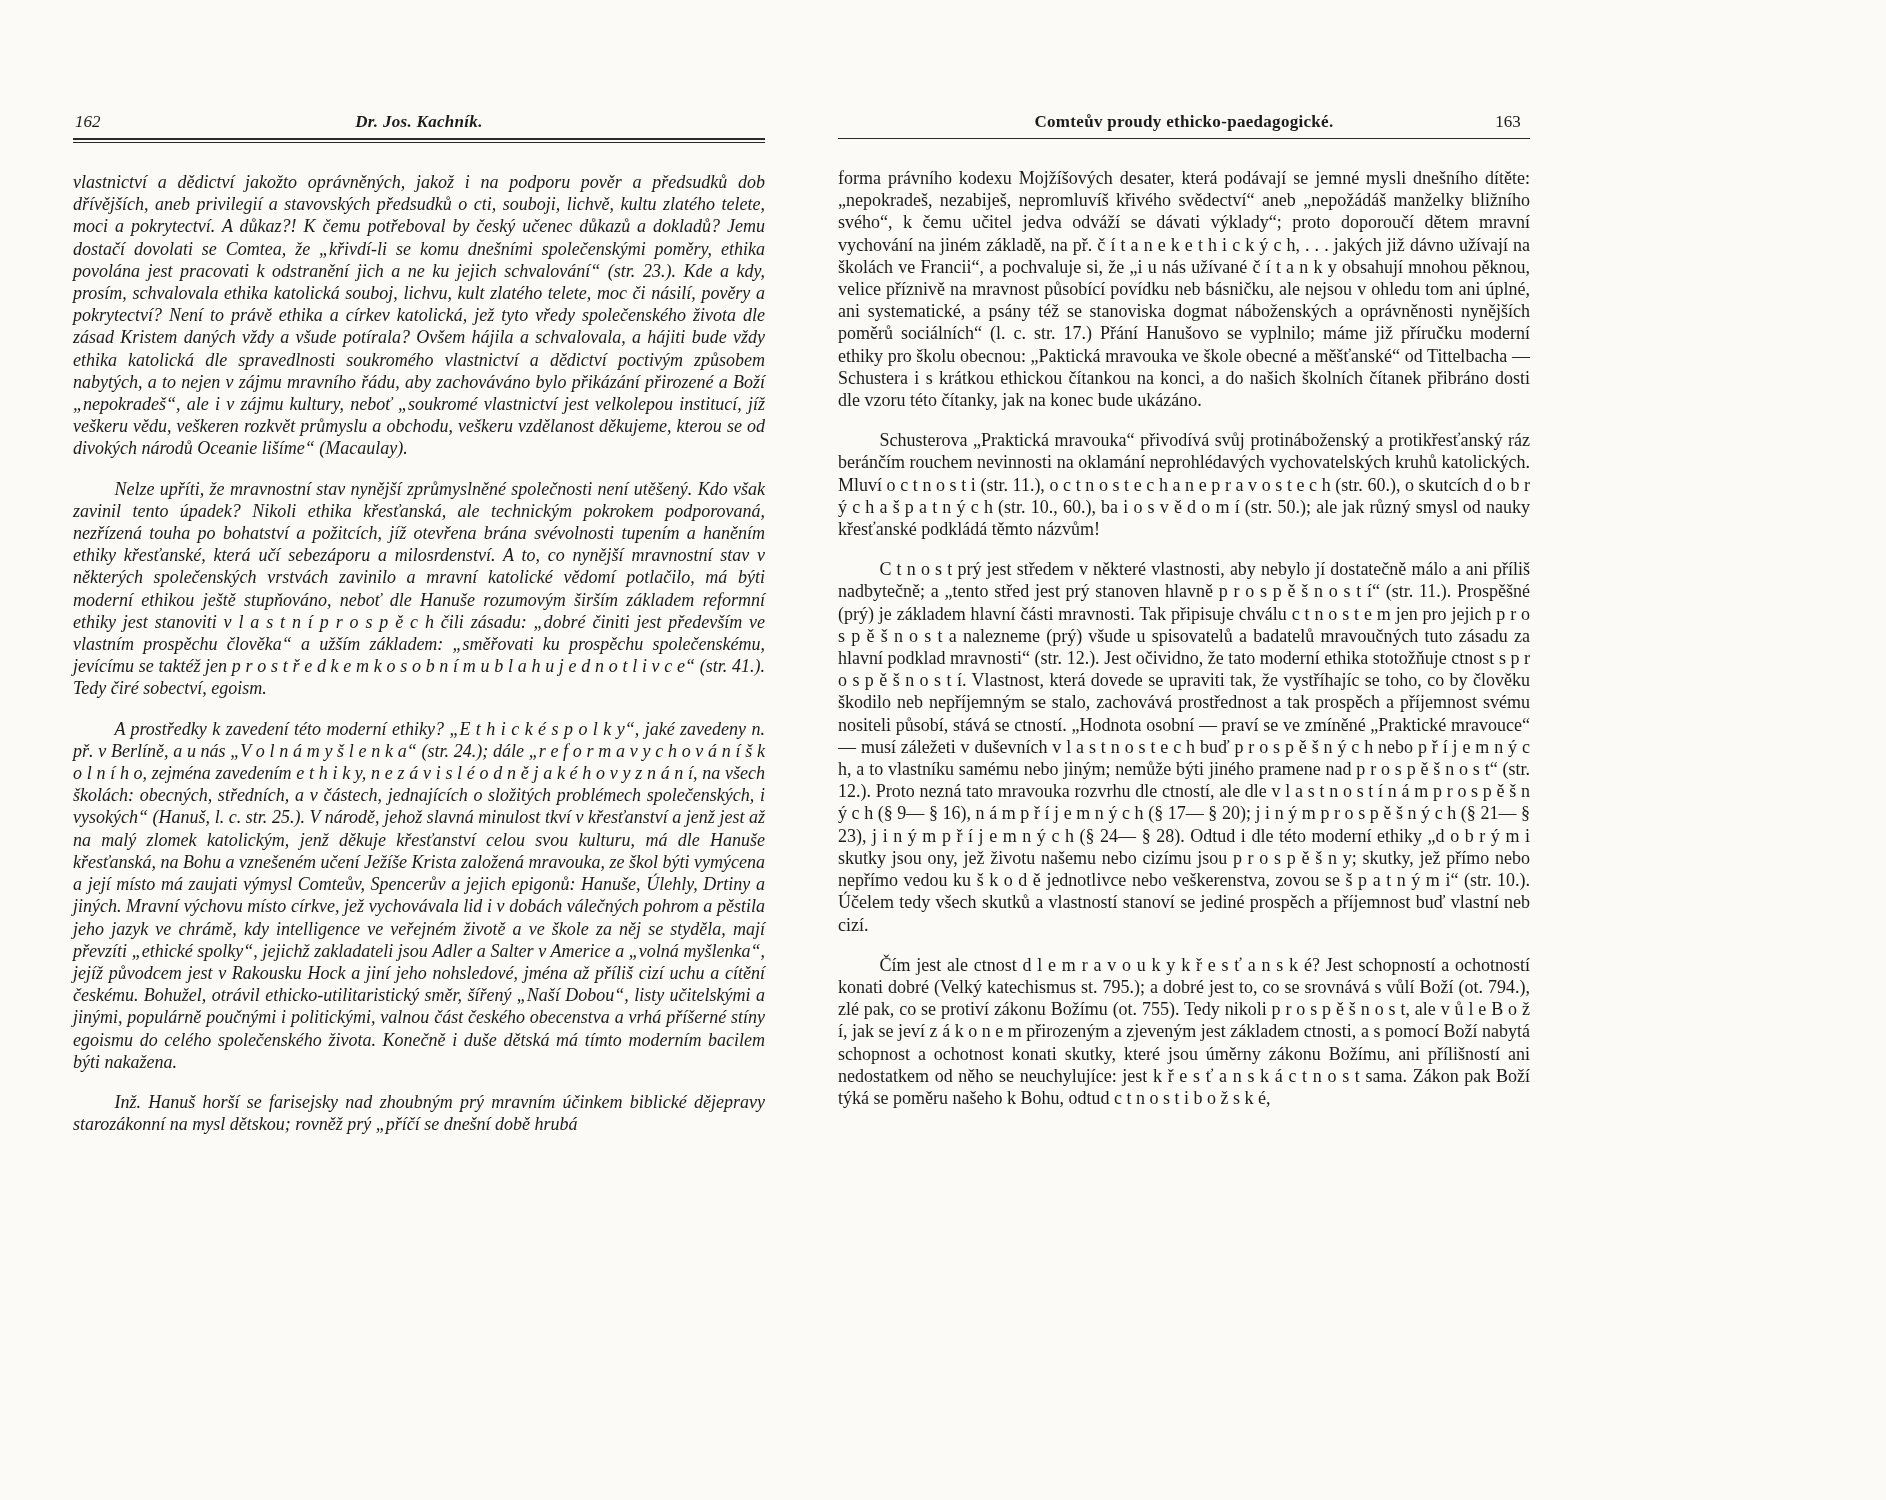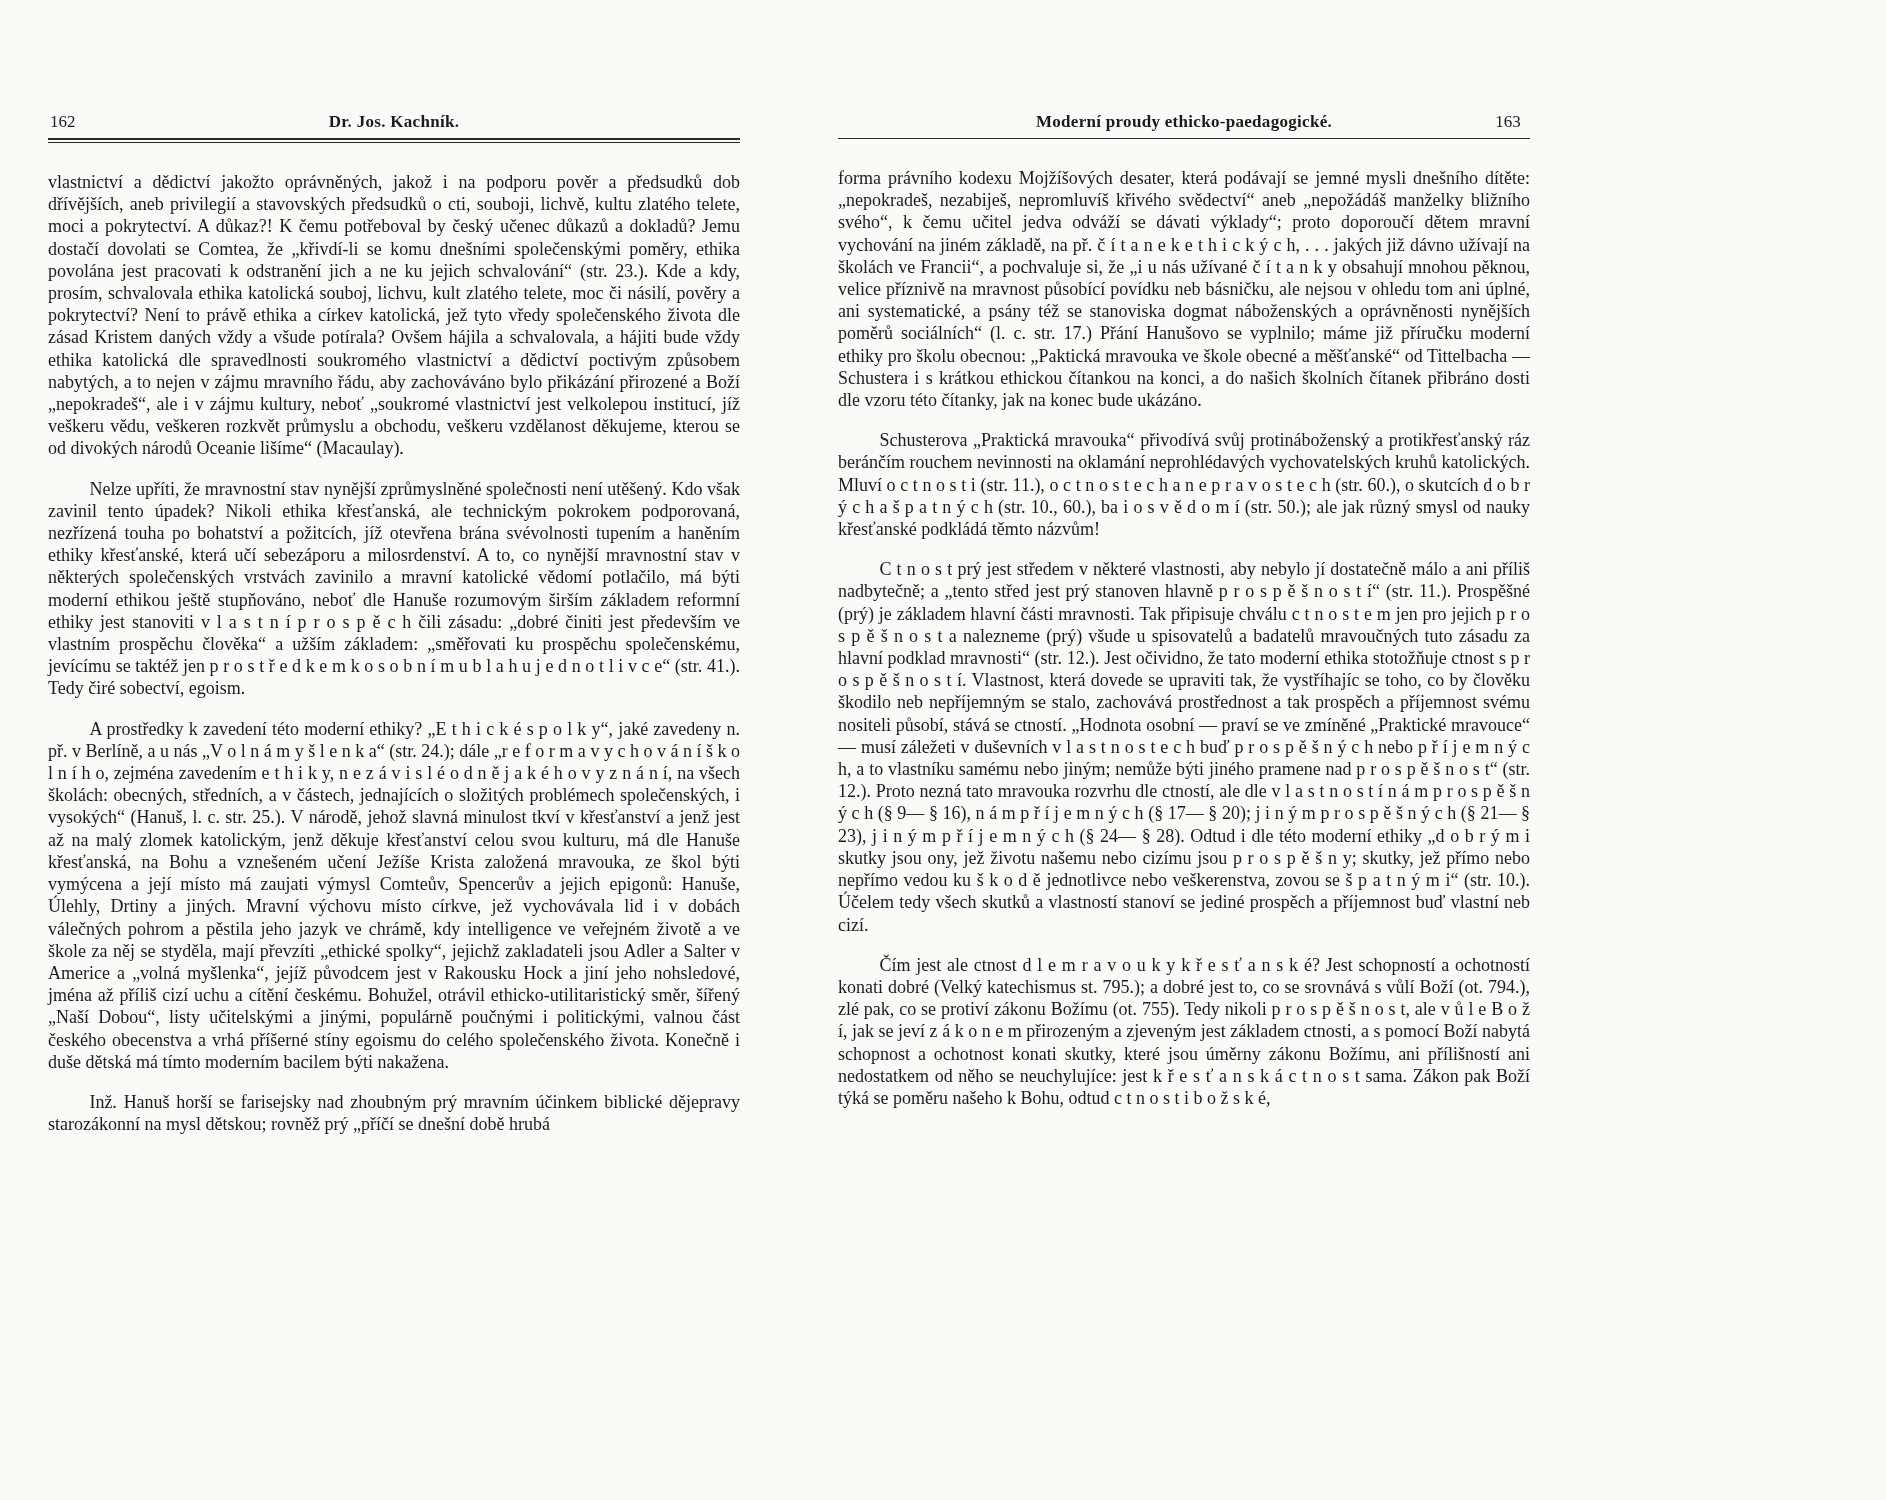--- a/index.html
+++ b/index.html
@@ -17,21 +17,21 @@
   .spread {
     position: relative;
     width: 1886px;
     height: 1500px;
   }
   .page-col {
     position: absolute;
     top: 68px;
     width: 692px;
   }
-  .page-col.left  { left: 48px; }
+  .page-col.left  { left: 73px; font-style: italic; }
   .page-col.right { left: 838px; }
 
   .running-head {
     display: flex;
     align-items: baseline;
     justify-content: space-between;
     font-size: 17px;
     padding: 0 2px 6px 2px;
   }
   .running-head .head-title {
@@ -94,21 +94,21 @@
       <p class="noindent">vlastnictví a dědictví jakožto oprávněných, jakož i na podporu pověr a předsudků dob dřívějších, aneb privilegií a stavovských předsudků o cti, souboji, lichvě, kultu zlatého telete, moci a pokrytectví. A důkaz?! K čemu potřeboval by český učenec důkazů a dokladů? Jemu dostačí dovolati se Comtea, že „křivdí-li se komu dnešními společenskými poměry, ethika povolána jest pracovati k odstranění jich a ne ku jejich schvalování“ (str. 23.). Kde a kdy, prosím, schvalovala ethika katolická souboj, lichvu, kult zlatého telete, moc či násilí, pověry a pokrytectví? Není to právě ethika a církev katolická, jež tyto vředy společenského života dle zásad Kristem daných vždy a všude potírala? Ovšem hájila a schvalovala, a hájiti bude vždy ethika katolická dle spravedlnosti soukromého vlastnictví a dědictví poctivým způsobem nabytých, a to nejen v zájmu mravního řádu, aby zachováváno bylo přikázání přirozené a Boží „nepokradeš“, ale i v zájmu kultury, neboť „soukromé vlastnictví jest velkolepou institucí, jíž veškeru vědu, veškeren rozkvět průmyslu a obchodu, veškeru vzdělanost děkujeme, kterou se od divokých národů Oceanie lišíme“ (Macaulay).</p>
       <p>Nelze upříti, že mravnostní stav nynější zprůmyslněné společnosti není utěšený. Kdo však zavinil tento úpadek? Nikoli ethika křesťanská, ale technickým pokrokem podporovaná, nezřízená touha po bohatství a požitcích, jíž otevřena brána svévolnosti tupením a haněním ethiky křesťanské, která učí sebezáporu a milosrdenství. A to, co nynější mravnostní stav v některých společenských vrstvách zavinilo a mravní katolické vědomí potlačilo, má býti moderní ethikou ještě stupňováno, neboť dle Hanuše rozumovým širším základem reformní ethiky jest stanoviti v l a s t n í  p r o s p ě c h čili zásadu: „dobré činiti jest především ve vlastním prospěchu člověka“ a užším základem: „směřovati ku prospěchu společenskému, jevícímu se taktéž jen p r o s t ř e d k e m  k  o s o b n í m u  b l a h u  j e d n o t l i v c e“ (str. 41.). Tedy čiré sobectví, egoism.</p>
       <p>A prostředky k zavedení této moderní ethiky? „E t h i c k é  s p o l k y“, jaké zavedeny n. př. v Berlíně, a u nás „V o l n á  m y š l e n k a“ (str. 24.); dále „r e f o r m a  v y c h o v á n í  š k o l n í h o, zejména zavedením e t h i k y, n e z á v i s l é  o d  n ě j a k é h o  v y z n á n í, na všech školách: obecných, středních, a v částech, jednajících o složitých problémech společenských, i vysokých“ (Hanuš, l. c. str. 25.). V národě, jehož slavná minulost tkví v křesťanství a jenž jest až na malý zlomek katolickým, jenž děkuje křesťanství celou svou kulturu, má dle Hanuše křesťanská, na Bohu a vznešeném učení Ježíše Krista založená mravouka, ze škol býti vymýcena a její místo má zaujati výmysl Comteův, Spencerův a jejich epigonů: Hanuše, Úlehly, Drtiny a jiných. Mravní výchovu místo církve, jež vychovávala lid i v dobách válečných pohrom a pěstila jeho jazyk ve chrámě, kdy intelligence ve veřejném životě a ve škole za něj se styděla, mají převzíti „ethické spolky“, jejichž zakladateli jsou Adler a Salter v Americe a „volná myšlenka“, jejíž původcem jest v Rakousku Hock a jiní jeho nohsledové, jména až příliš cizí uchu a cítění českému. Bohužel, otrávil ethicko-utilitaristický směr, šířený „Naší Dobou“, listy učitelskými a jinými, populárně poučnými i politickými, valnou část českého obecenstva a vrhá příšerné stíny egoismu do celého společenského života. Konečně i duše dětská má tímto moderním bacilem býti nakažena.</p>
       <p>Inž. Hanuš horší se farisejsky nad zhoubným prý mravním účinkem biblické dějepravy starozákonní na mysl dětskou; rovněž prý „příčí se dnešní době hrubá</p>
     </div>
   </div>
 
   <div class="page-col right">
     <div class="running-head">
       <span class="pagenum left-align spacer">163</span>
-      <span class="head-title">Moderní proudy ethicko-paedagogické.</span>
+      <span class="head-title">Comteův proudy ethicko-paedagogické.</span>
       <span class="pagenum right-align">163</span>
     </div>
     <div class="head-rule single"></div>
     <div class="body-text">
       <p class="noindent">forma právního kodexu Mojžíšových desater, která podávají se jemné mysli dnešního dítěte: „nepokradeš, nezabiješ, nepromluvíš křivého svědectví“ aneb „nepožádáš manželky bližního svého“, k čemu učitel jedva odváží se dávati výklady“; proto doporoučí dětem mravní vychování na jiném základě, na př. č í t a n e k  e t h i c k ý c h, . . . jakých již dávno užívají na školách ve Francii“, a pochvaluje si, že „i u nás užívané č í t a n k y obsahují mnohou pěknou, velice příznivě na mravnost působící povídku neb básničku, ale nejsou v ohledu tom ani úplné, ani systematické, a psány též se stanoviska dogmat náboženských a oprávněnosti nynějších poměrů sociálních“ (l. c. str. 17.) Přání Hanušovo se vyplnilo; máme již příručku moderní ethiky pro školu obecnou: „Paktická mravouka ve škole obecné a měšťanské“ od Tittelbacha — Schustera i s krátkou ethickou čítankou na konci, a do našich školních čítanek přibráno dosti dle vzoru této čítanky, jak na konec bude ukázáno.</p>
       <p>Schusterova „Praktická mravouka“ přivodívá svůj protináboženský a protikřesťanský ráz beránčím rouchem nevinnosti na oklamání neprohlédavých vychovatelských kruhů katolických. Mluví o c t n o s t i (str. 11.), o c t n o s t e c h  a  n e p r a v o s t e c h (str. 60.), o skutcích d o b r ý c h  a  š p a t n ý c h (str. 10., 60.), ba i o s v ě d o m í (str. 50.); ale jak různý smysl od nauky křesťanské podkládá těmto názvům!</p>
       <p>C t n o s t prý jest středem v některé vlastnosti, aby nebylo jí dostatečně málo a ani příliš nadbytečně; a „tento střed jest prý stanoven hlavně p r o s p ě š n o s t í“ (str. 11.). Prospěšné (prý) je základem hlavní části mravnosti. Tak připisuje chválu c t n o s t e m jen pro jejich p r o s p ě š n o s t a nalezneme (prý) všude u spisovatelů a badatelů mravoučných tuto zásadu za hlavní podklad mravnosti“ (str. 12.). Jest očividno, že tato moderní ethika stotožňuje ctnost s p r o s p ě š n o s t í. Vlastnost, která dovede se upraviti tak, že vystříhajíc se toho, co by člověku škodilo neb nepříjemným se stalo, zachovává prostřednost a tak prospěch a příjemnost svému nositeli působí, stává se ctností. „Hodnota osobní — praví se ve zmíněné „Praktické mravouce“ — musí záležeti v duševních v l a s t n o s t e c h buď p r o s p ě š n ý c h nebo p ř í j e m n ý c h, a to vlastníku samému nebo jiným; nemůže býti jiného pramene nad p r o s p ě š n o s t“ (str. 12.). Proto nezná tato mravouka rozvrhu dle ctností, ale dle v l a s t n o s t í  n á m  p r o s p ě š n ý c h (§ 9— § 16), n á m  p ř í j e m n ý c h (§ 17— § 20); j i n ý m  p r o s p ě š n ý c h (§ 21— § 23), j i n ý m  p ř í j e m n ý c h (§ 24— § 28). Odtud i dle této moderní ethiky „d o b r ý m i  skutky jsou ony, jež životu našemu nebo cizímu jsou p r o s p ě š n y; skutky, jež přímo nebo nepřímo vedou ku š k o d ě jednotlivce nebo veškerenstva, zovou se š p a t n ý m i“ (str. 10.). Účelem tedy všech skutků a vlastností stanoví se jediné prospěch a příjemnost buď vlastní neb cizí.</p>
       <p>Čím jest ale ctnost d l e  m r a v o u k y  k ř e s ť a n s k é? Jest schopností a ochotností konati dobré (Velký katechismus st. 795.); a dobré jest to, co se srovnává s vůlí Boží (ot. 794.), zlé pak, co se protiví zákonu Božímu (ot. 755). Tedy nikoli p r o s p ě š n o s t, ale v ů l e  B o ž í, jak se jeví z á k o n e m  přirozeným a zjeveným jest základem ctnosti, a s pomocí Boží nabytá schopnost a ochotnost konati skutky, které jsou úměrny zákonu Božímu, ani přílišností ani nedostatkem od něho se neuchylujíce: jest k ř e s ť a n s k á  c t n o s t  sama. Zákon pak Boží týká se poměru našeho k Bohu, odtud c t n o s t i  b o ž s k é,</p>
     </div>
   </div>

